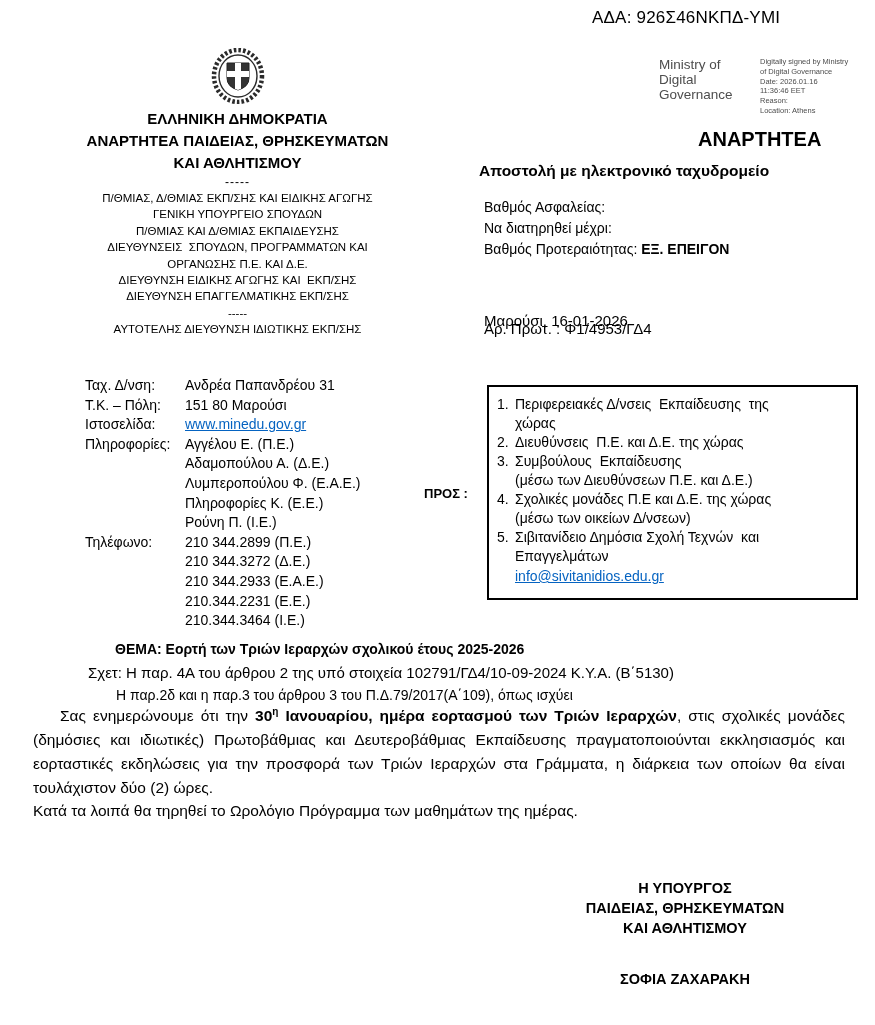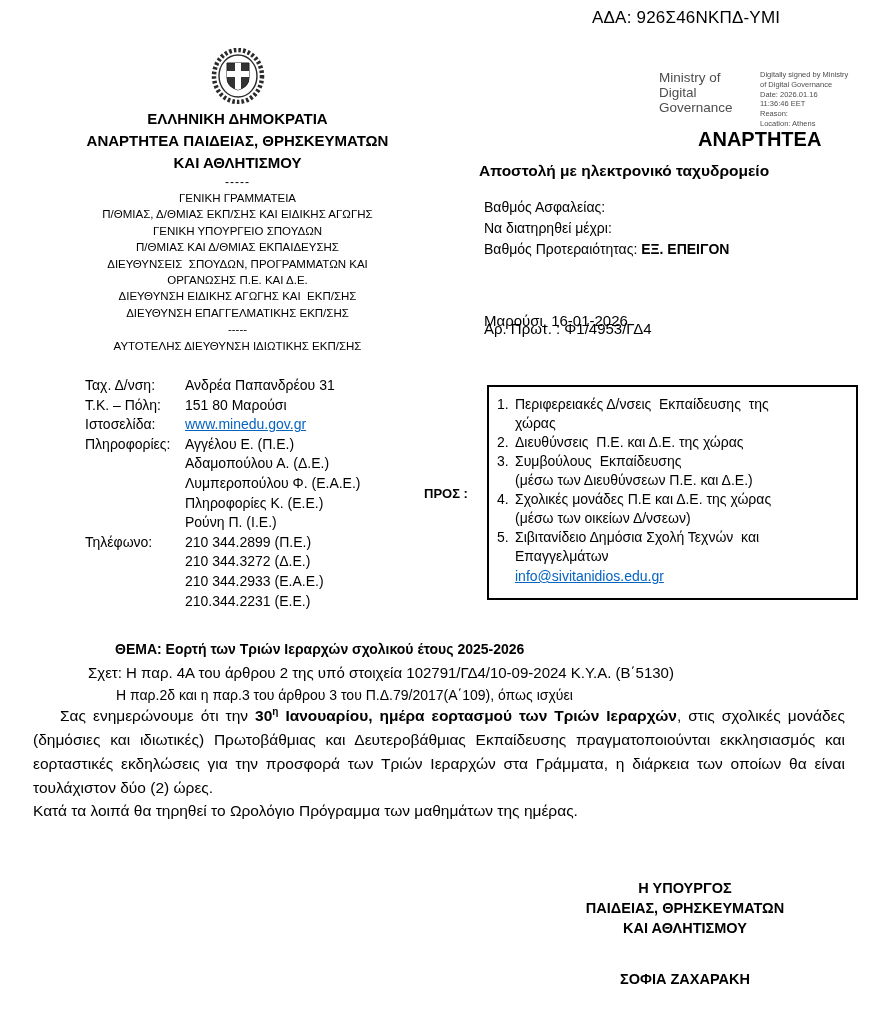--- a/index.html
+++ b/index.html
@@ -1,21 +1,21 @@
 <!DOCTYPE html>
 <html><head>
 <meta charset="utf-8">
 <style>
   html,body{margin:0;padding:0;}
   body{width:875px;height:1025px;background:#ffffff;font-family:"Liberation Sans",sans-serif;color:#000;position:relative;overflow:hidden;}
   .abs{position:absolute;}
   
   .ada{left:563px;top:8px;font-size:17px;letter-spacing:.2px;margin-left:29px;}
   
-  .stamp{left:659px;top:70px;display:flex;gap:7px;}
+  .stamp{left:659px;top:57px;display:flex;gap:7px;}
   .stamp-signer{width:94px;font-size:13.5px;line-height:1.12;color:#4d4d4d;}
   .stamp-details{font-size:7.5px;line-height:1.3;color:#4d4d4d;width:110px;}
   
   .letterhead{left:55px;top:48px;width:365px;text-align:center;}
   .emblem{display:block;margin:0 auto 4px auto;}
   .lh-bold{font-weight:bold;font-size:15px;line-height:22px;white-space:pre-wrap;}
   .lh-div{font-size:12px;line-height:16px;letter-spacing:1px;}
   .lh-dept{font-size:11.5px;line-height:16.4px;white-space:pre-wrap;}
   
   .contact{left:85px;top:376px;font-size:14px;line-height:19.6px;}
@@ -77,21 +77,20 @@
     <path d="M20 15 h22 v15 q0 9 -11 12 q-11 -3 -11 -12 z" fill="#333333" stroke="#222222" stroke-width="1"></path>
     <g clip-path="url(#shieldclip)">
       <rect x="28" y="13" width="6" height="32" fill="#ffffff"></rect>
       <rect x="18" y="23" width="26" height="6" fill="#ffffff"></rect>
     </g>
   </svg>
   <div class="lh-bold">ΕΛΛΗΝΙΚΗ ΔΗΜΟΚΡΑΤΙΑ</div>
   <div class="lh-bold">ΑΝΑΡΤΗΤΕΑ ΠΑΙΔΕΙΑΣ, ΘΡΗΣΚΕΥΜΑΤΩΝ</div>
   <div class="lh-bold">ΚΑΙ ΑΘΛΗΤΙΣΜΟΥ</div>
   <div class="lh-div">-----</div>
-  <div class="lh-dept">ΓΕΝΙΚΗ ΓΡΑΜΜΑΤΕΙΑ</div>
   <div class="lh-dept">Π/ΘΜΙΑΣ, Δ/ΘΜΙΑΣ ΕΚΠ/ΣΗΣ ΚΑΙ ΕΙΔΙΚΗΣ ΑΓΩΓΗΣ</div>
   <div class="lh-dept">ΓΕΝΙΚΗ ΥΠΟΥΡΓΕΙΟ ΣΠΟΥΔΩΝ</div>
   <div class="lh-dept">Π/ΘΜΙΑΣ ΚΑΙ Δ/ΘΜΙΑΣ ΕΚΠΑΙΔΕΥΣΗΣ</div>
   <div class="lh-dept">ΔΙΕΥΘΥΝΣΕΙΣ  ΣΠΟΥΔΩΝ, ΠΡΟΓΡΑΜΜΑΤΩΝ ΚΑΙ</div>
   <div class="lh-dept">ΟΡΓΑΝΩΣΗΣ Π.Ε. ΚΑΙ Δ.Ε.</div>
   <div class="lh-dept">ΔΙΕΥΘΥΝΣΗ ΕΙΔΙΚΗΣ ΑΓΩΓΗΣ ΚΑΙ  ΕΚΠ/ΣΗΣ</div>
   <div class="lh-dept">ΔΙΕΥΘΥΝΣΗ ΕΠΑΓΓΕΛΜΑΤΙΚΗΣ ΕΚΠ/ΣΗΣ</div>
   <div class="lh-dept">-----</div>
   <div class="lh-dept">ΑΥΤΟΤΕΛΗΣ ΔΙΕΥΘΥΝΣΗ ΙΔΙΩΤΙΚΗΣ ΕΚΠ/ΣΗΣ</div>
 </div>
@@ -102,20 +101,21 @@
   <div class="c-row"><span class="c-label">Ιστοσελίδα:</span><span class="link">www.minedu.gov.gr</span></div>
   <div class="c-row"><span class="c-label">Πληροφορίες:</span><span>Αγγέλου Ε. (Π.Ε.)</span></div>
   <div class="c-row"><span class="c-label"></span><span>Αδαμοπούλου Α. (Δ.Ε.)</span></div>
   <div class="c-row"><span class="c-label"></span><span>Λυμπεροπούλου Φ. (Ε.Α.Ε.)</span></div>
   <div class="c-row"><span class="c-label"></span><span>Πληροφορίες Κ. (Ε.Ε.)</span></div>
   <div class="c-row"><span class="c-label"></span><span>Ρούνη Π. (Ι.Ε.)</span></div>
   <div class="c-row"><span class="c-label">Τηλέφωνο:</span><span>210 344.2899 (Π.Ε.)</span></div>
   <div class="c-row"><span class="c-label"></span><span>210 344.3272 (Δ.Ε.)</span></div>
   <div class="c-row"><span class="c-label"></span><span>210 344.2933 (Ε.Α.Ε.)</span></div>
   <div class="c-row"><span class="c-label"></span><span>210.344.2231 (Ε.Ε.)</span></div>
+  <div class="c-row"><span class="c-label"></span><span>210.344.3464 (Ι.Ε.)</span></div>
 </div>
 
 <div class="abs anartitea">ΑΝΑΡΤΗΤΕΑ</div>
 <div class="abs delivery">Αποστολή με ηλεκτρονικό ταχυδρομείο</div>
 <div class="abs security">
   <div>Βαθμός Ασφαλείας:</div>
   <div>Να διατηρηθεί μέχρι:</div>
   <div><span>Βαθμός Προτεραιότητας:</span> <b>ΕΞ. ΕΠΕΙΓΟΝ</b></div>
 </div>
 <div class="abs placedate">Μαρούσι, 16-01-2026</div>

